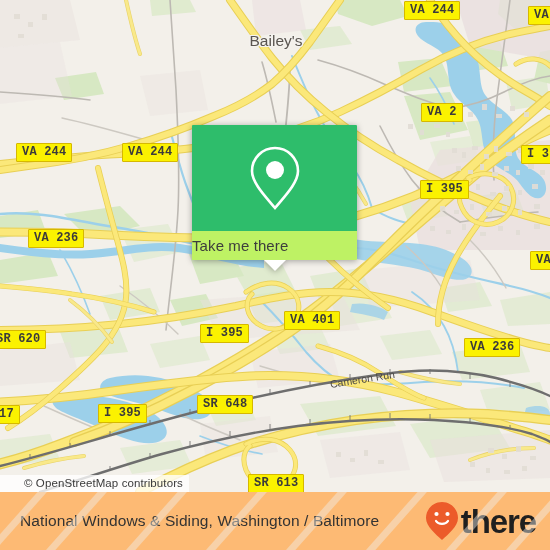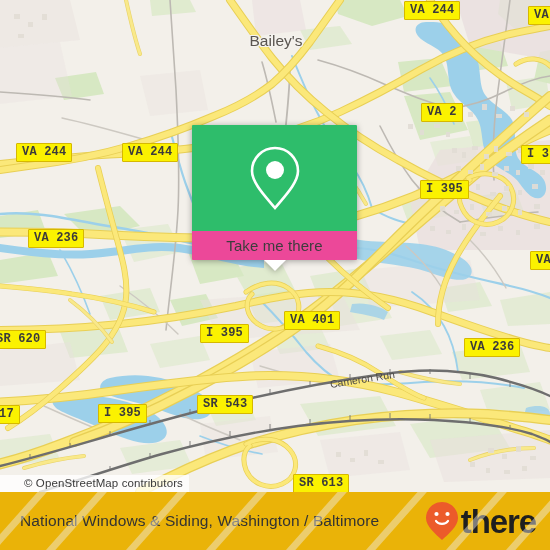--- a/index.html
+++ b/index.html
@@ -72,43 +72,43 @@
     width:165px;
     filter:drop-shadow(0 1px 3px rgba(0,0,0,0.34));
   }
   .popup-green{
     background:#2ebd6b;
     height:106px;
     display:flex;align-items:center;justify-content:center;
     border-radius:1px 1px 0 0;
   }
   .popup-white{
-    background:#ec4899;
+    background:#bef264;
     height:29px;
-    display:flex;align-items:center;justify-content:center;
+    display:flex;align-items:center;
     border-radius:0 0 1px 1px;
   }
   .popup-white span{
     font-size:15px;color:#3d3d3d;letter-spacing:0.1px;
   }
   .popup-tail{
     position:absolute;
     left:50%;margin-left:-11px;
     top:135px;
     width:0;height:0;
     border-left:11px solid transparent;
     border-right:11px solid transparent;
     border-top:11px solid #ffffff;
   }
 
   
   .footer{
     position:absolute;left:0;top:492px;
     width:550px;height:58px;
-    background:#eab308;
+    background:#fdba74;
     display:flex;align-items:center;
     box-sizing:border-box;
     padding:0 14px 0 20px;
     overflow:hidden;
   }
   .footer-title{
     font-size:15.5px;color:#333333;
     white-space:nowrap;
     flex:1 1 auto;
     letter-spacing:0.1px;
@@ -432,24 +432,24 @@
     <div class="shield" style="left:521px;top:145px;">I 395</div>
     <div class="shield" style="left:16px;top:143px;">VA 244</div>
     <div class="shield" style="left:122px;top:143px;">VA 244</div>
     <div class="shield" style="left:420px;top:180px;">I 395</div>
     <div class="shield" style="left:28px;top:229px;">VA 236</div>
     <div class="shield" style="left:530px;top:251px;">VA</div>
     <div class="shield" style="left:284px;top:311px;">VA 401</div>
     <div class="shield" style="left:-10px;top:330px;">SR 620</div>
     <div class="shield" style="left:200px;top:324px;">I 395</div>
     <div class="shield" style="left:464px;top:338px;">VA 236</div>
-    <div class="shield" style="left:197px;top:395px;">SR 543</div>
+    <div class="shield" style="left:197px;top:395px;">SR 648</div>
     <div class="shield" style="left:98px;top:404px;">I 395</div>
     <div class="shield" style="left:-7px;top:405px;">17</div>
-    <div class="shield" style="left:248px;top:474px;margin-left:45px;">SR 613</div>
+    <div class="shield" style="left:248px;top:474px;">SR 613</div>
 
     <div class="attrib">© OpenStreetMap contributors</div>
   </div>
 
   <div class="popup">
     <div class="popup-green">
       <svg width="52" height="66" viewBox="0 0 52 66">
         <path d="M26 3 C13.3 3 3 13.3 3 26 C3 38 17 52 26 63 C35 52 49 38 49 26 C49 13.3 38.7 3 26 3 Z" fill="none" stroke="#ffffff" stroke-width="2.6"></path>
         <circle cx="26" cy="25" r="9" fill="#ffffff"></circle>
       </svg>

